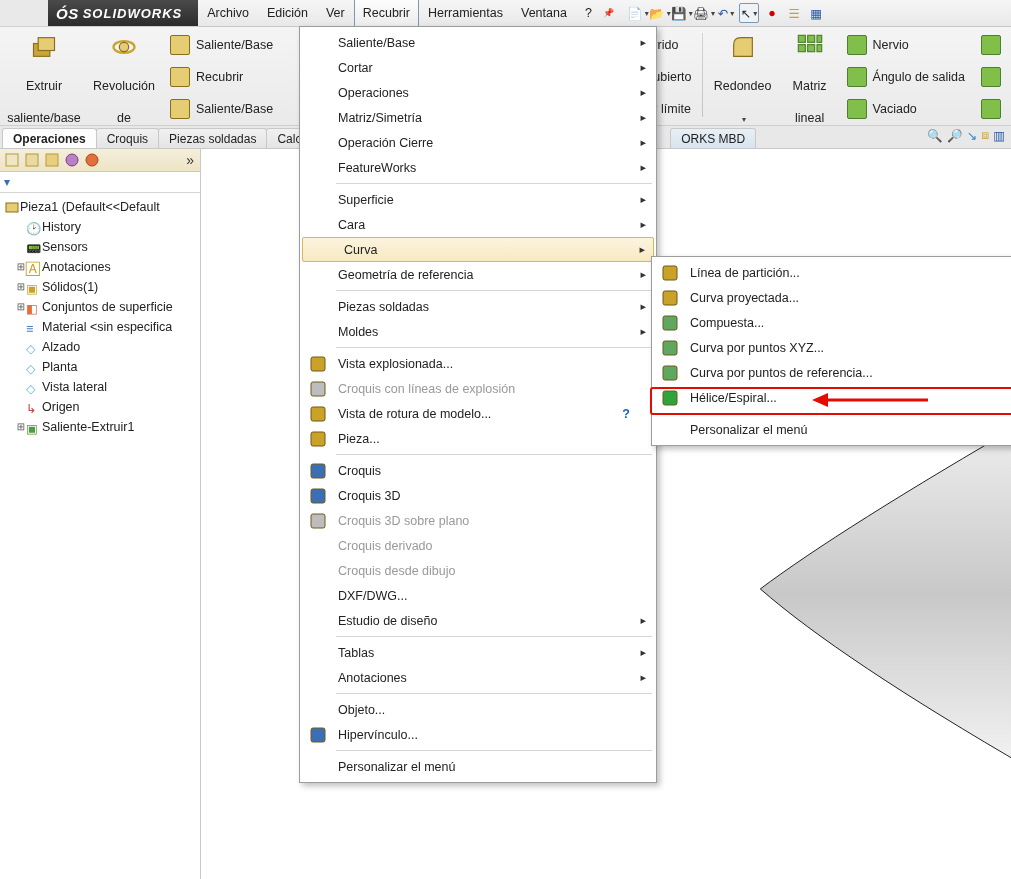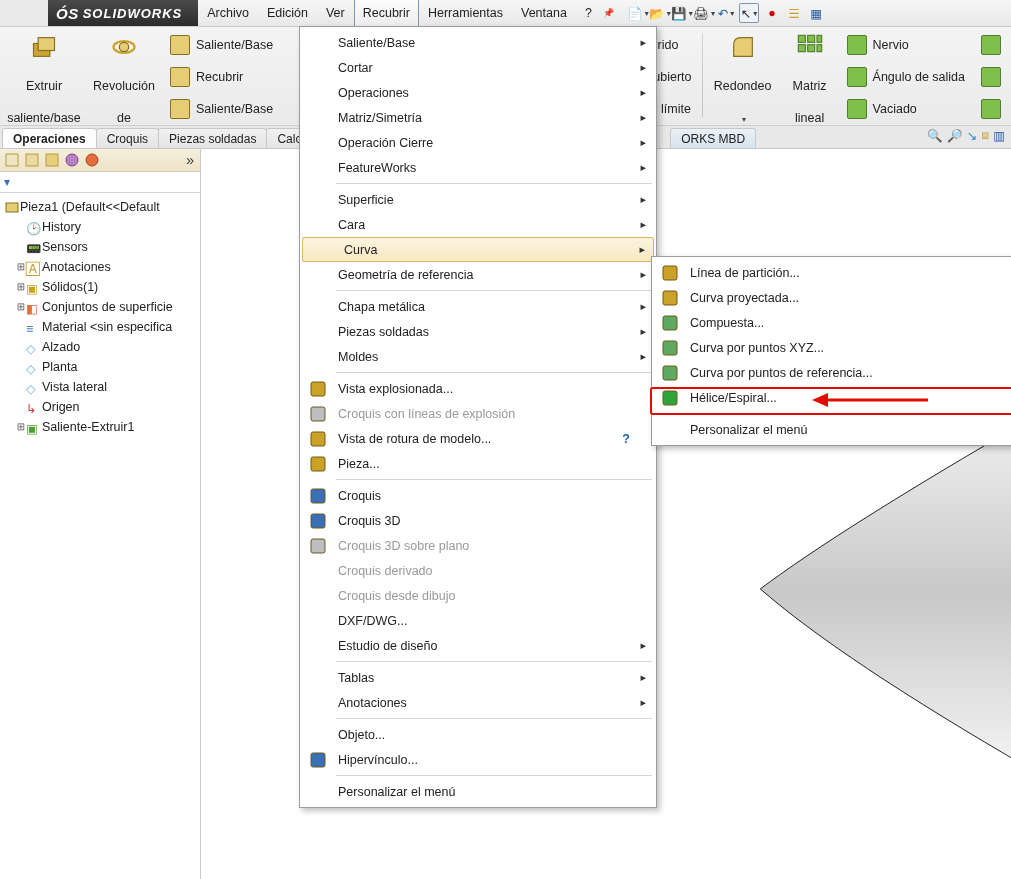--- a/index.html
+++ b/index.html
@@ -665,24 +665,20 @@
       <span class="iconcell"></span>
       <span>Curva</span>
     </div>
     <div class="dd-item submenu">
       <span class="iconcell"></span>
       <span>Geometría de referencia</span>
     </div>
     <div class="dd-sep"></div>
     <div class="dd-item submenu">
       <span class="iconcell"></span>
-      <span>Chapa metálica</span>
-    </div>
-    <div class="dd-item submenu">
-      <span class="iconcell"></span>
       <span>Piezas soldadas</span>
     </div>
     <div class="dd-item submenu">
       <span class="iconcell"></span>
       <span>Moldes</span>
     </div>
     <div class="dd-sep"></div>
     <div class="dd-item">
       <span class="iconcell">
         <svg width="18" height="18" viewBox="0 0 18 18">

